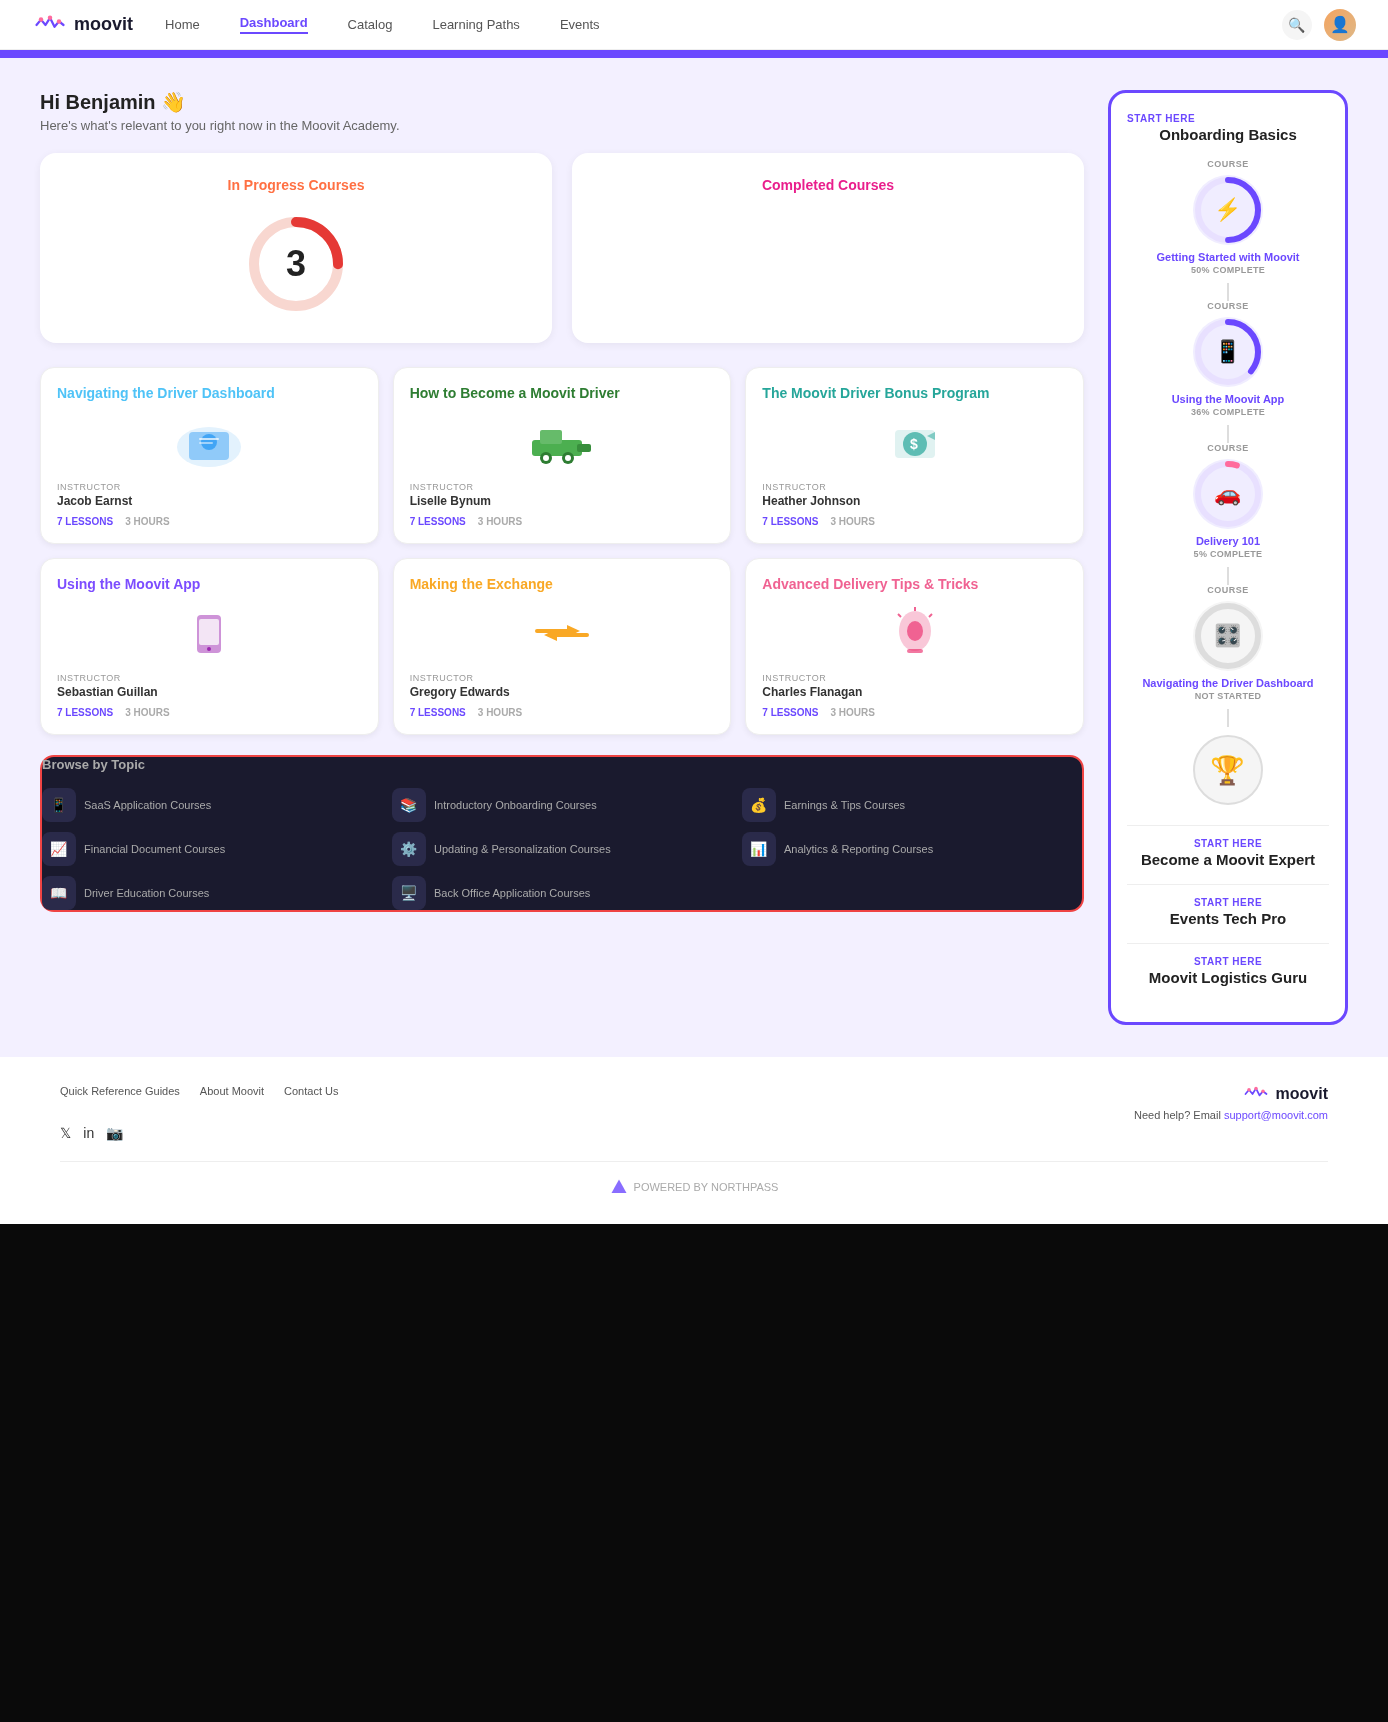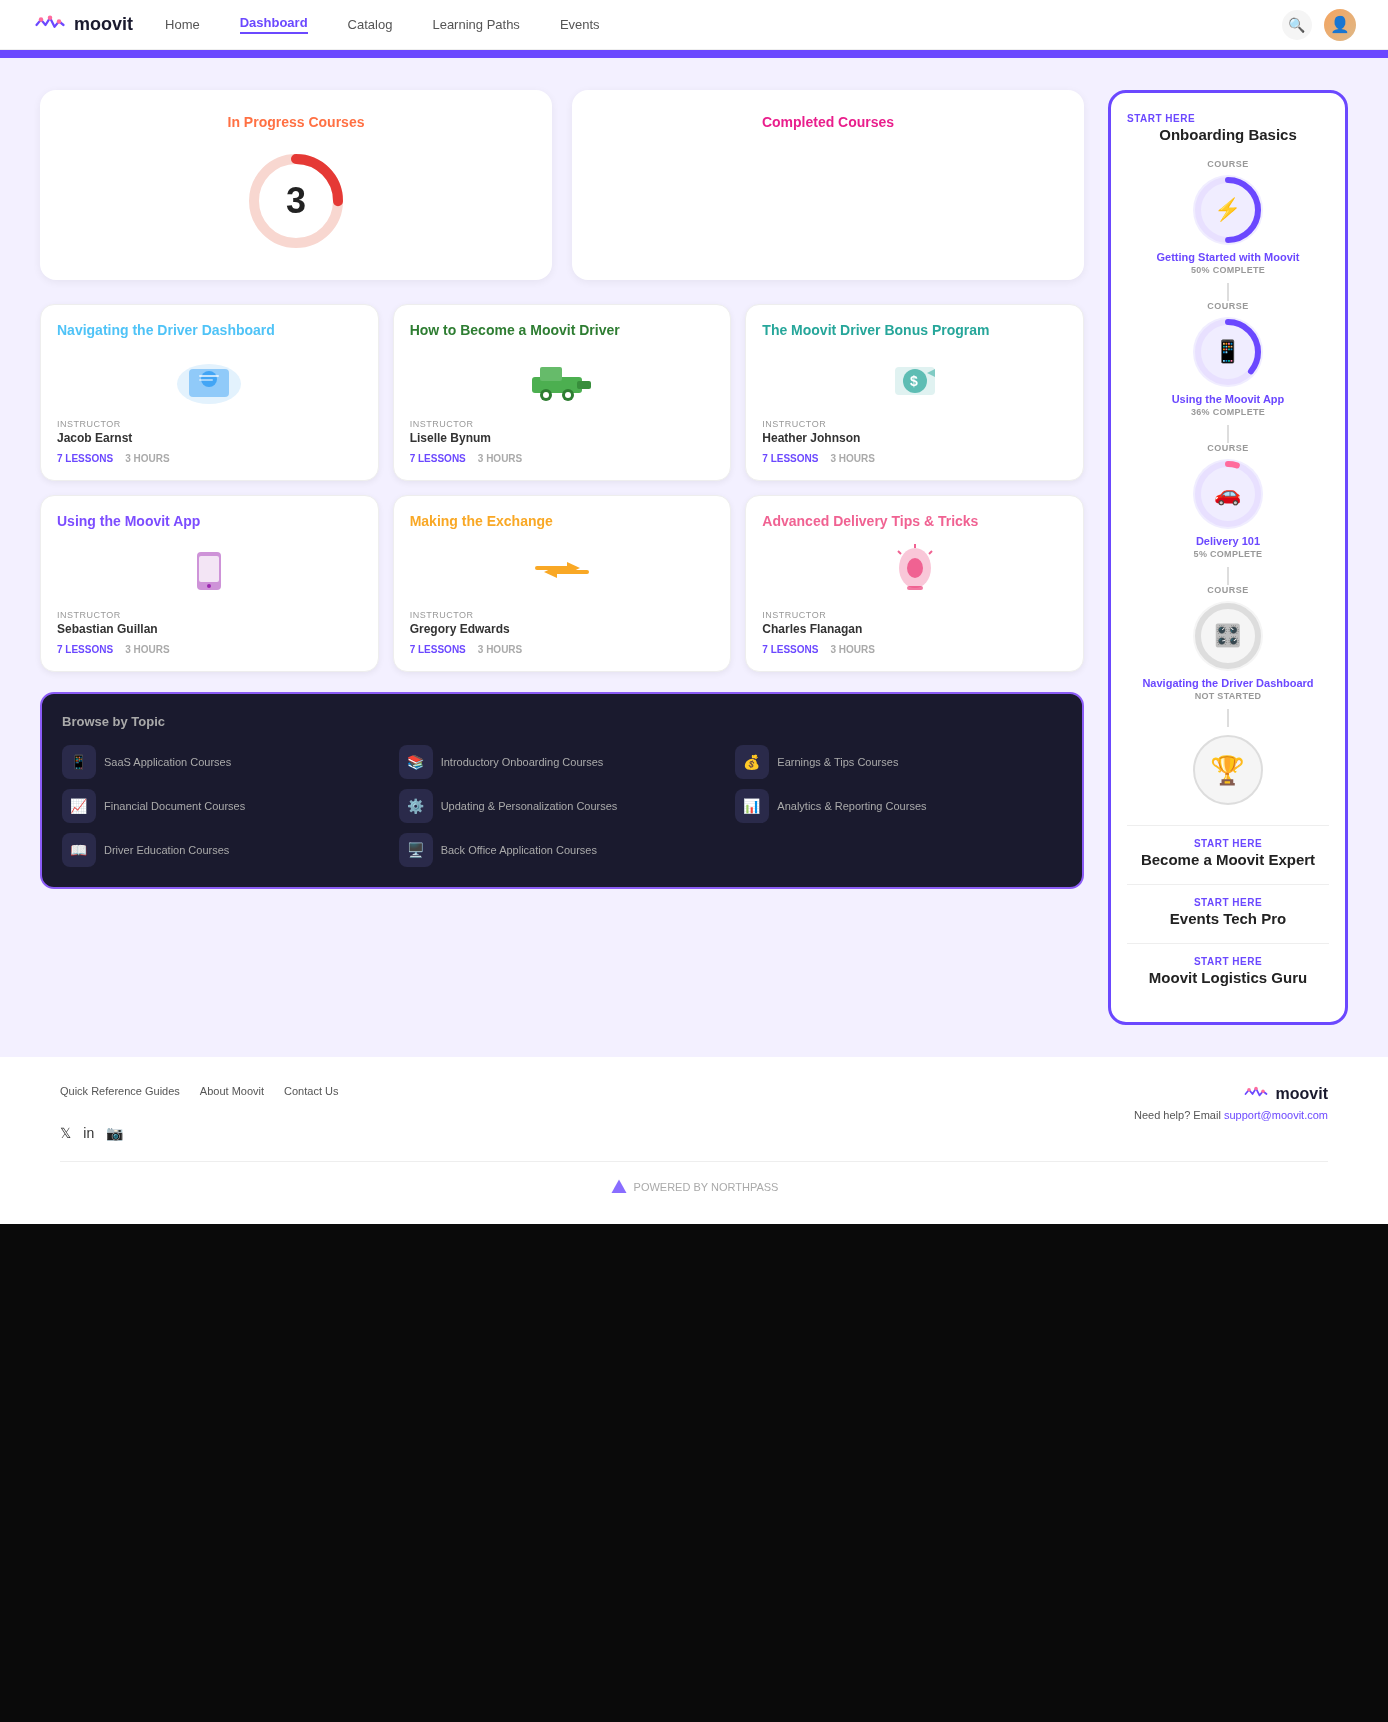--- a/index.html
+++ b/index.html
@@ -95,22 +95,21 @@
     .instructor-label { font-size: 9px; color: #999; text-transform: uppercase; letter-spacing: 0.5px; }
     .instructor-name { font-size: 12px; font-weight: 600; color: #333; margin-top: 2px; }
     .course-stats { display: flex; gap: 12px; margin-top: 8px; }
     .stat-pill { font-size: 10px; font-weight: 600; color: #6b48ff; }
     .stat-pill.hours { color: #aaa; }
 
     
     .browse-section {
       background: #1a1a2e;
       border-radius: 14px;
-      padding: 20px;
-      border: 2px solid #8b5cf6;
+      border: 2px solid #ef4444;
     }
     .browse-title { font-size: 13px; font-weight: 700; color: #aaa; margin-bottom: 16px; }
     .topic-grid { display: grid; grid-template-columns: repeat(3, 1fr); gap: 10px; }
     .topic-item { display: flex; align-items: center; gap: 8px; }
     .topic-icon-box {
       width: 34px; height: 34px;
       background: #2a2a4a;
       border-radius: 8px;
       display: flex; align-items: center; justify-content: center;
       font-size: 14px;
@@ -192,20 +191,24 @@
     <button class="search-btn">🔍</button>
     <div class="avatar">👤</div>
   </div>
 </nav>
 
 <div class="purple-banner"></div>
 
 <div class="main-wrapper">
   <div class="left-column">
 
+    <div class="greeting">
+      <h1>Hi Benjamin 👋</h1>
+      <p>Here's what's relevant to you right now in the Moovit Academy.</p>
+    </div>
 
     <div class="stats-row">
 
       <div class="stat-card">
         <div class="stat-card-title orange">In Progress Courses</div>
         <div class="donut-container">
           <svg viewBox="0 0 110 110" xmlns="http://www.w3.org/2000/svg">
             <circle cx="55" cy="55" r="42" fill="none" stroke="#f8d7d0" stroke-width="10"></circle>
             <circle cx="55" cy="55" r="42" fill="none" stroke="#e53935" stroke-width="10" stroke-dasharray="66 198" stroke-linecap="round"></circle>
           </svg>

